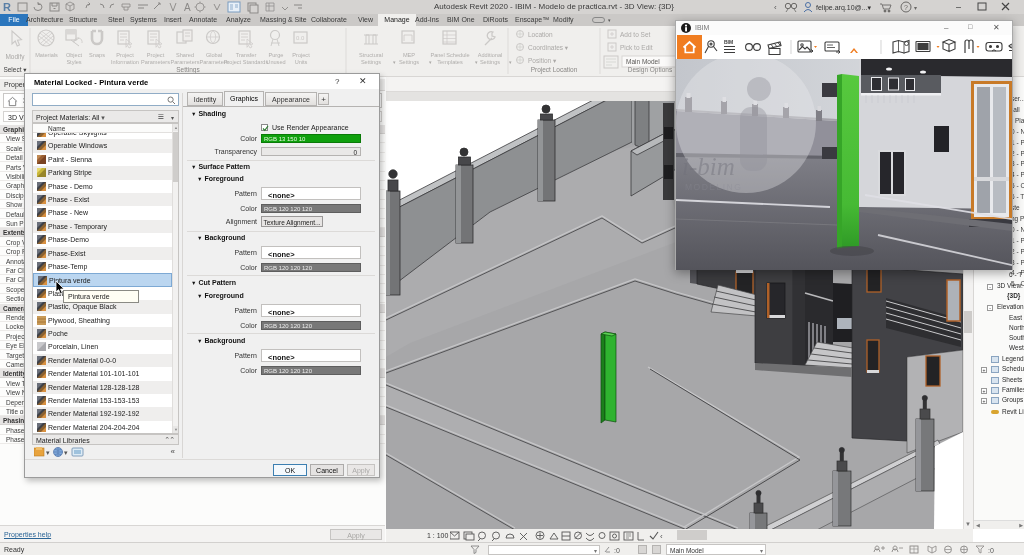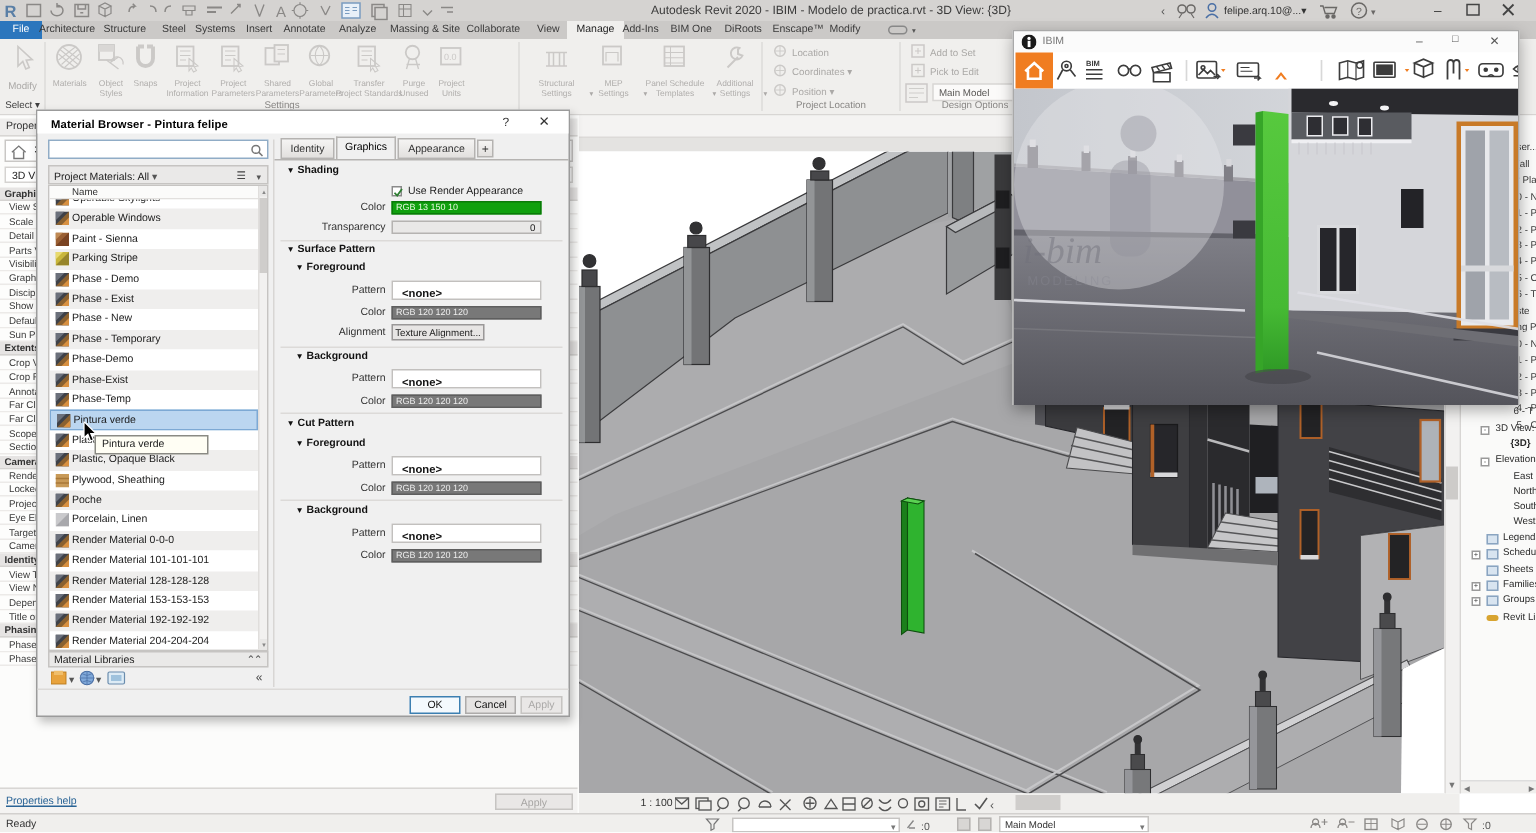--- a/index.html
+++ b/index.html
@@ -624,21 +624,21 @@
           <path d="M92 2 v7 M88.5 5.5 h7" stroke-width="0.7"></path>
 <path d="M104 2 h8 l-3 3 v4 l-2 -1 v-3 Z" stroke-width="0.8"></path>
 </g>
 <text x="116" y="8.5" font-size="7" fill="#555">:0</text>
 </svg>
     </div>
 
 <div id="dialog" class="abs" style="left:24px;top:73px;width:356px;height:405px;background:#F0F0F0;border:1px solid #9B9B9B;box-shadow:2px 3px 6px rgba(0,0,0,0.25);font-size:7px;color:#1E1E1E;">
 
   <div class="abs" style="left:0;top:0;width:354px;height:15px;background:#FFFFFF;">
-    <span class="abs" style="left:9px;top:3.5px;font-size:7.5px;color:#000;font-weight:bold;letter-spacing:0.1px;">Material Browser - Pintura felipe</span>
+    <span class="abs" style="left:9px;top:3.5px;font-size:7.5px;color:#000;font-weight:bold;letter-spacing:0.1px;">Material Locked - Pintura verde</span>
     <span class="abs" style="left:310px;top:3px;font-size:8px;color:#333;">?</span>
     <span class="abs" style="left:334px;top:2px;font-size:9px;color:#333;">✕</span>
   </div>
 
   <div class="abs" style="left:7px;top:19px;width:147px;height:13px;background:#fff;border:1px solid #90ACC6;">
     <svg class="abs" style="right:2px;top:2px" width="9" height="9" viewBox="0 0 9 9">
           <circle cx="3.6" cy="3.6" r="2.6" fill="none" stroke="#777" stroke-width="1"></circle>
           <line x1="5.6" y1="5.6" x2="8" y2="8" stroke="#777" stroke-width="1"></line>
         </svg>
   </div>

